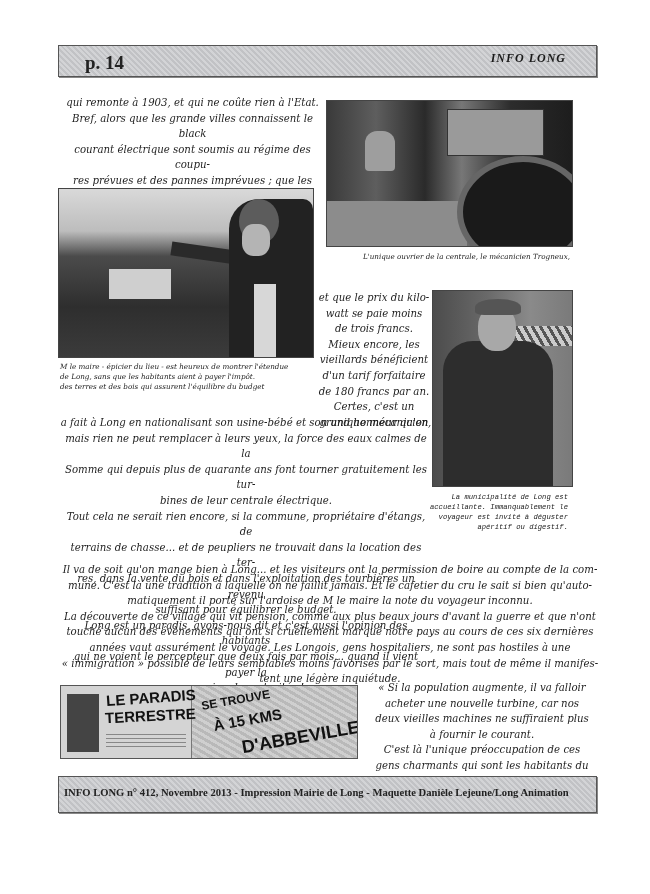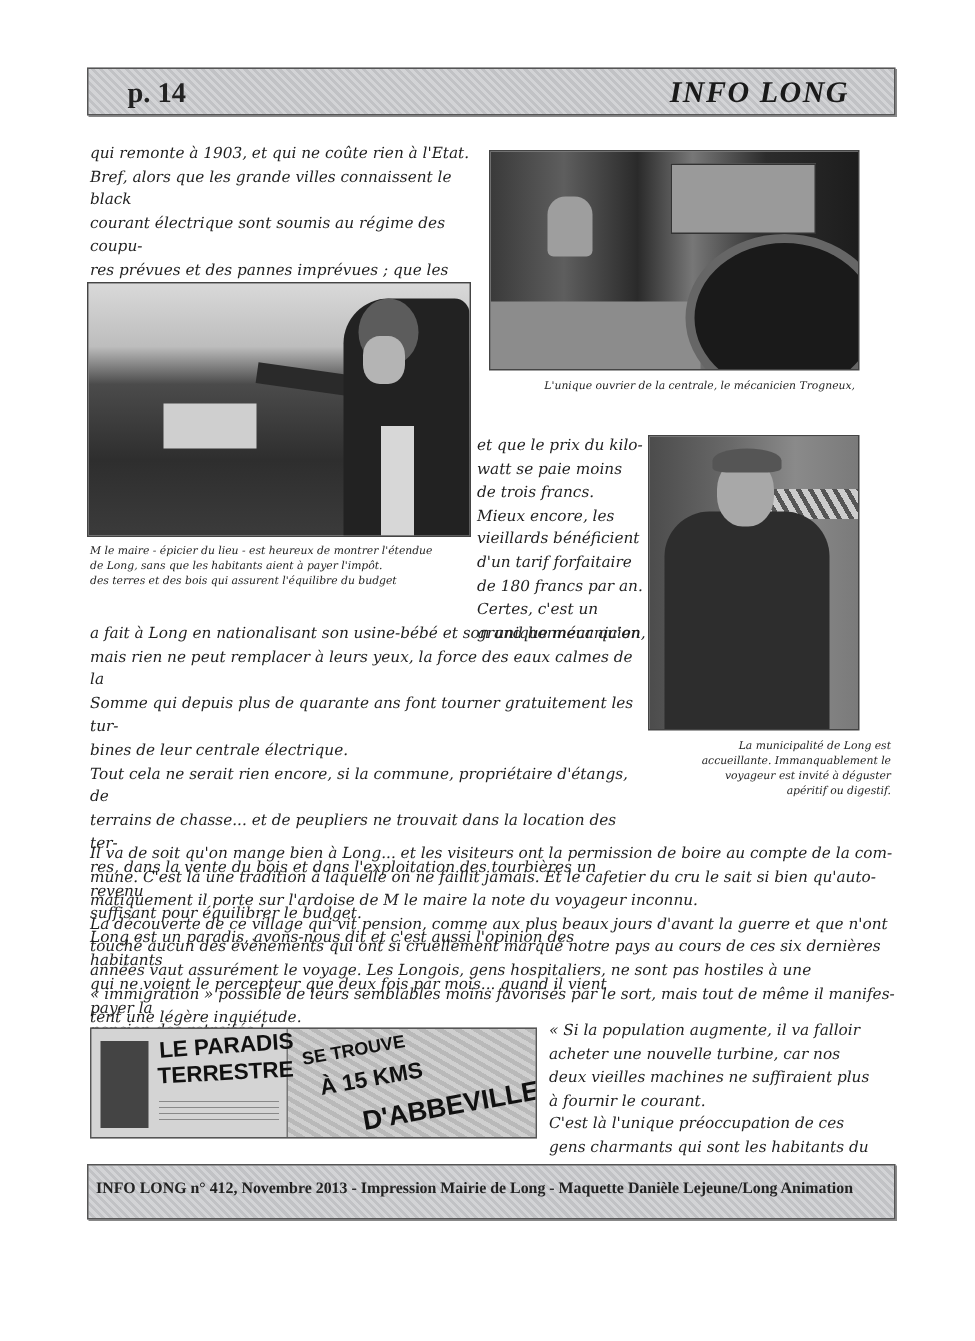--- a/index.html
+++ b/index.html
@@ -7,25 +7,25 @@
     width: 650px; height: 894px; background: #ffffff; position: relative; overflow: hidden;
     font-family: "DejaVu Serif", serif; color: #1a1a1a;
   }
   .bar {
     position: absolute; background: #c9cacd;
     background-image: repeating-linear-gradient(45deg, rgba(255,255,255,0.18) 0 2px, rgba(0,0,0,0.04) 2px 4px);
     border: 1px solid #555; box-shadow: 1px 1px 0 #888;
   }
   #header-bar { left: 58px; top: 45px; width: 537px; height: 30px; }
   #page-number { position: absolute; left: 26px; top: 6px; font-family: "Liberation Serif", serif; font-weight: bold; font-size: 19px; color: #222; }
-  #masthead { position: absolute; right: 30px; top: 5px; font-family: "Liberation Serif", serif; font-weight: bold; font-style: italic; font-size: 20px; letter-spacing: 1px; color: #1a1a1a; }
+  #masthead { position: absolute; right: 30px; top: 5px; font-family: "Liberation Serif", serif; font-weight: bold; font-style: italic; font-size: 12px; letter-spacing: 1px; color: #1a1a1a; }
   #footer-bar { left: 58px; top: 776px; width: 537px; height: 35px; }
   #footer-text { position: absolute; left: 5px; top: 10px; font-family: "Liberation Serif", serif; font-weight: bold; font-size: 10.6px; color: #222; white-space: nowrap; }
 
-  .txt { position: absolute; font-family: "DejaVu Serif", serif; font-style: italic; font-size: 10.2px; line-height: 15.6px; color: #1e1e1e; }
+  .txt { position: absolute; font-family: "DejaVu Serif", serif; font-style: italic; font-size: 10.2px; line-height: 15.6px; color: #1e1e1e; text-align: center; }
   .txt p { margin: 0; }
   .cap { position: absolute; font-family: "DejaVu Serif", serif; font-style: italic; font-size: 7.2px; line-height: 10px; color: #222; }
 
   .photo { position: absolute; border: 1px solid #444; overflow: hidden; }
   #photo-centrale { left: 326px; top: 100px; width: 245px; height: 145px;
     background: linear-gradient(90deg, #3a3a3a 0%, #5e5e5e 20%, #2a2a2a 40%, #777 55%, #2c2c2c 75%, #1d1d1d 100%); }
   #photo-centrale .panel { position: absolute; left: 120px; top: 8px; width: 95px; height: 45px; background: #9a9a9a; border: 1px solid #333; }
   #photo-centrale .wheel { position: absolute; left: 130px; top: 55px; width: 120px; height: 100px; border-radius: 50%; background: #1a1a1a; border: 6px solid #666; }
   #photo-centrale .floor { position: absolute; left: 0; top: 100px; width: 140px; height: 45px; background: #8c8c8c; }
   #photo-centrale .worker { position: absolute; left: 38px; top: 30px; width: 30px; height: 40px; background: #9e9e9e; border-radius: 12px 12px 4px 4px; }
@@ -109,21 +109,21 @@
   <p>Certes, c'est un</p>
   <p>grand honneur qu'on</p>
 </div>
 
 <div class="photo" id="photo-cafetier">
   <div class="band"></div>
   <div class="body"></div>
   <div class="head"></div>
   <div class="cap2"></div>
 </div>
-<div class="cap" style="left:448px; top:492px; width:146px; text-align:right;">
+<div class="cap" style="left:422px; top:492px; width:146px; text-align:right;font-family:Liberation Mono, monospace;">
   <div>La municipalité de Long est</div>
   <div>accueillante. Immanquablement le</div>
   <div>voyageur est invité à déguster</div>
   <div>apéritif ou digestif.</div>
 </div>
 
 <div class="txt" style="left:60px; top:415px; width:372px;">
   <p>a fait à Long en nationalisant son usine-bébé et son unique mécanicien,</p>
   <p>mais rien ne peut remplacer à leurs yeux, la force des eaux calmes de la</p>
   <p>Somme qui depuis plus de quarante ans font tourner gratuitement les tur-</p>

